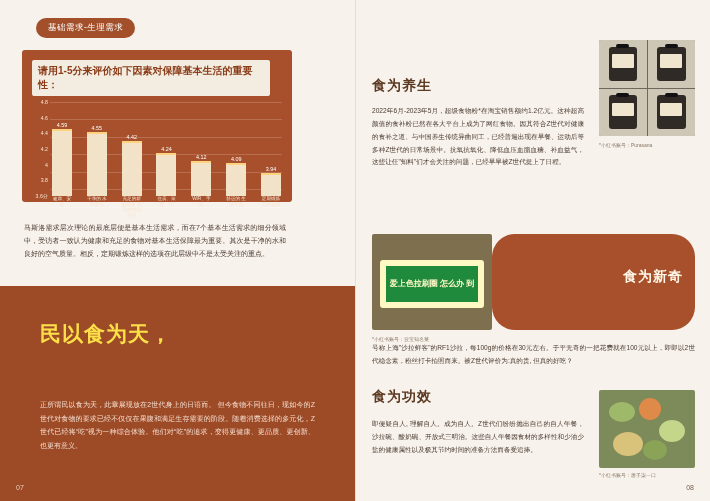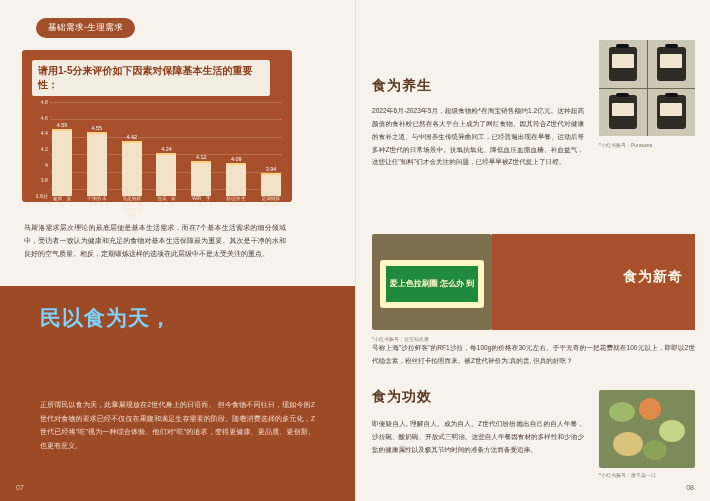--- a/index.html
+++ b/index.html
@@ -126,22 +126,22 @@
     text-align: justify;
   }
   .banner {
     position: absolute;
     left: 0; top: 286px;
     width: 355px; height: 215px;
     background: #9d4a26;
   }
   .banner-title {
     position: absolute;
-    left: 40px; top: 16px;
-    color: #7dd3fc;
+    left: 40px; top: 32px;
+    color: #fde047;
     font-size: 21px;
     font-weight: bold;
     line-height: 1.55;
     letter-spacing: 1px;
   }
   .banner-body {
     position: absolute;
     left: 40px; top: 112px;
     width: 275px;
     font-size: 7px;
@@ -207,20 +207,21 @@
     background:#1f8a3c; border:6px solid #fef9c3; border-radius:3px;
     color:#fff8c9; font-size:8px; font-weight:bold; line-height:1.25;
     display:flex; align-items:center; justify-content:center; text-align:center;
     padding:2px;
   }
   .new-card {
     position: absolute;
     left: 136px; top: 234px;
     width: 203px; height: 96px;
     background: #a84f2b;
+    border-radius: 23px;
   }
   .new-card-title {
     position:absolute; right: 12px; top: 34px;
     color:#fff6e6; font-size: 14px; font-weight: bold; letter-spacing:1px;
   }
   .new-body {
     position:absolute; left:16px; top: 342px; width: 323px;
     font-size: 6.6px; line-height:1.95; color:#4a3b30; text-align:justify;
   }
   .veg { position:absolute; border-radius:50%; }

